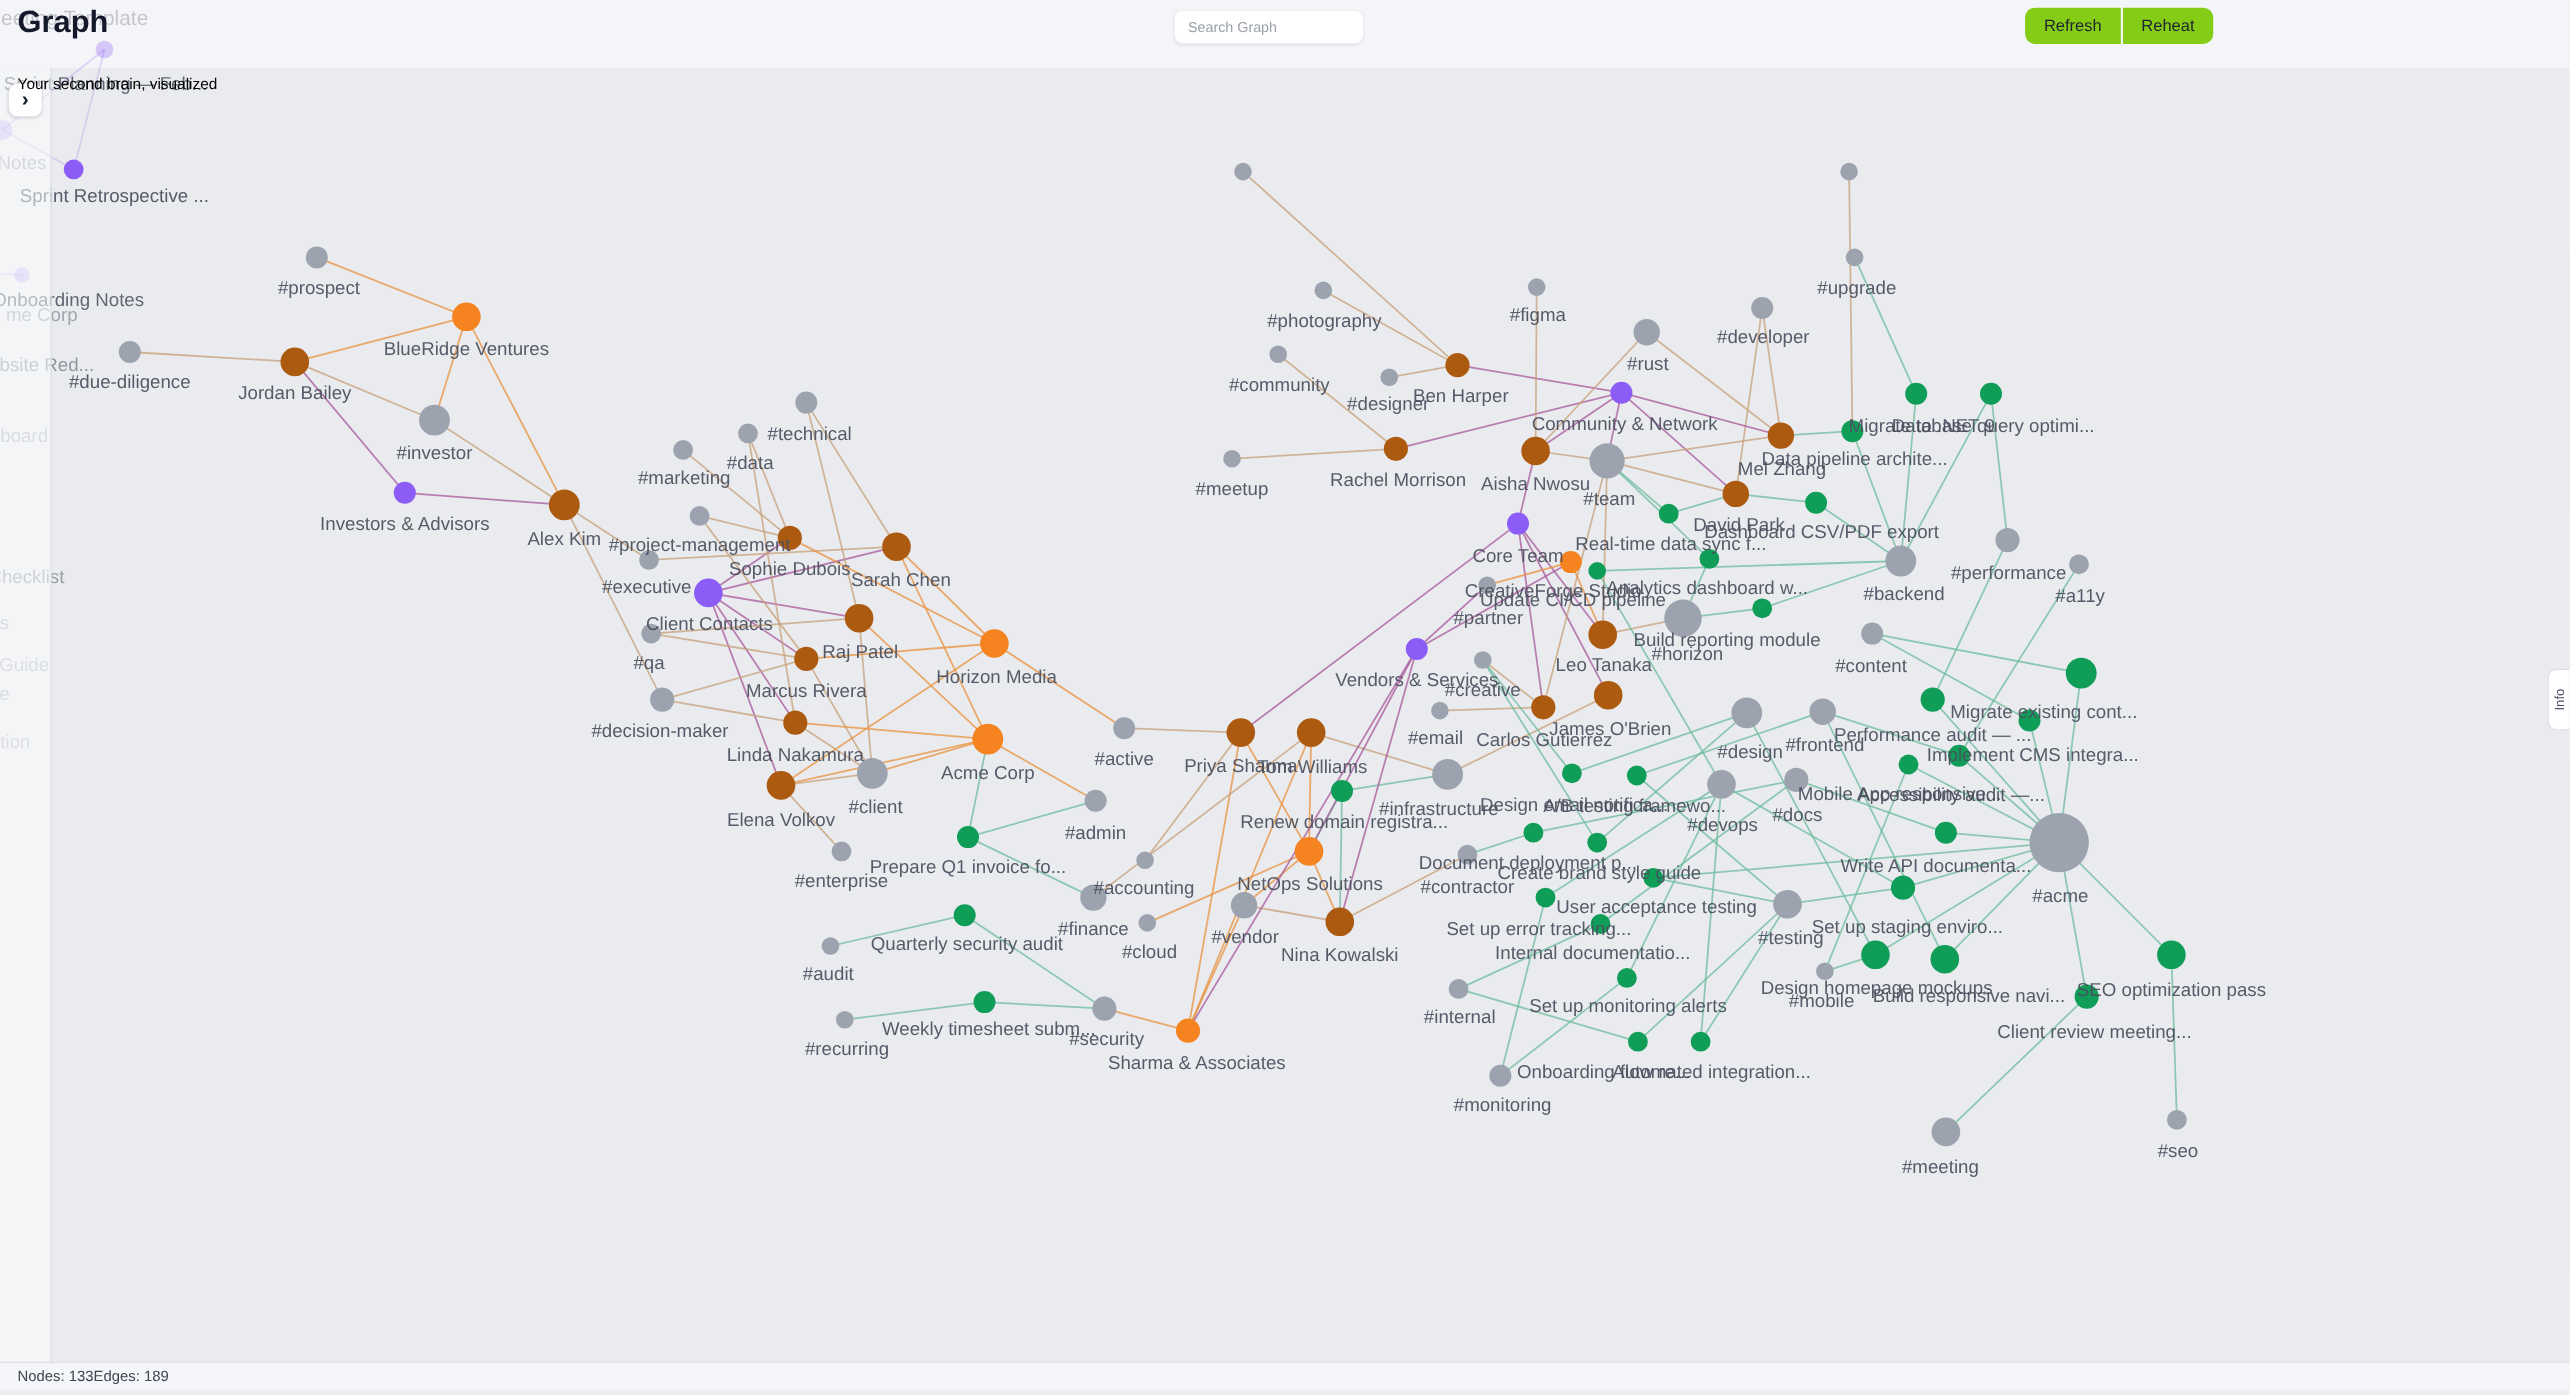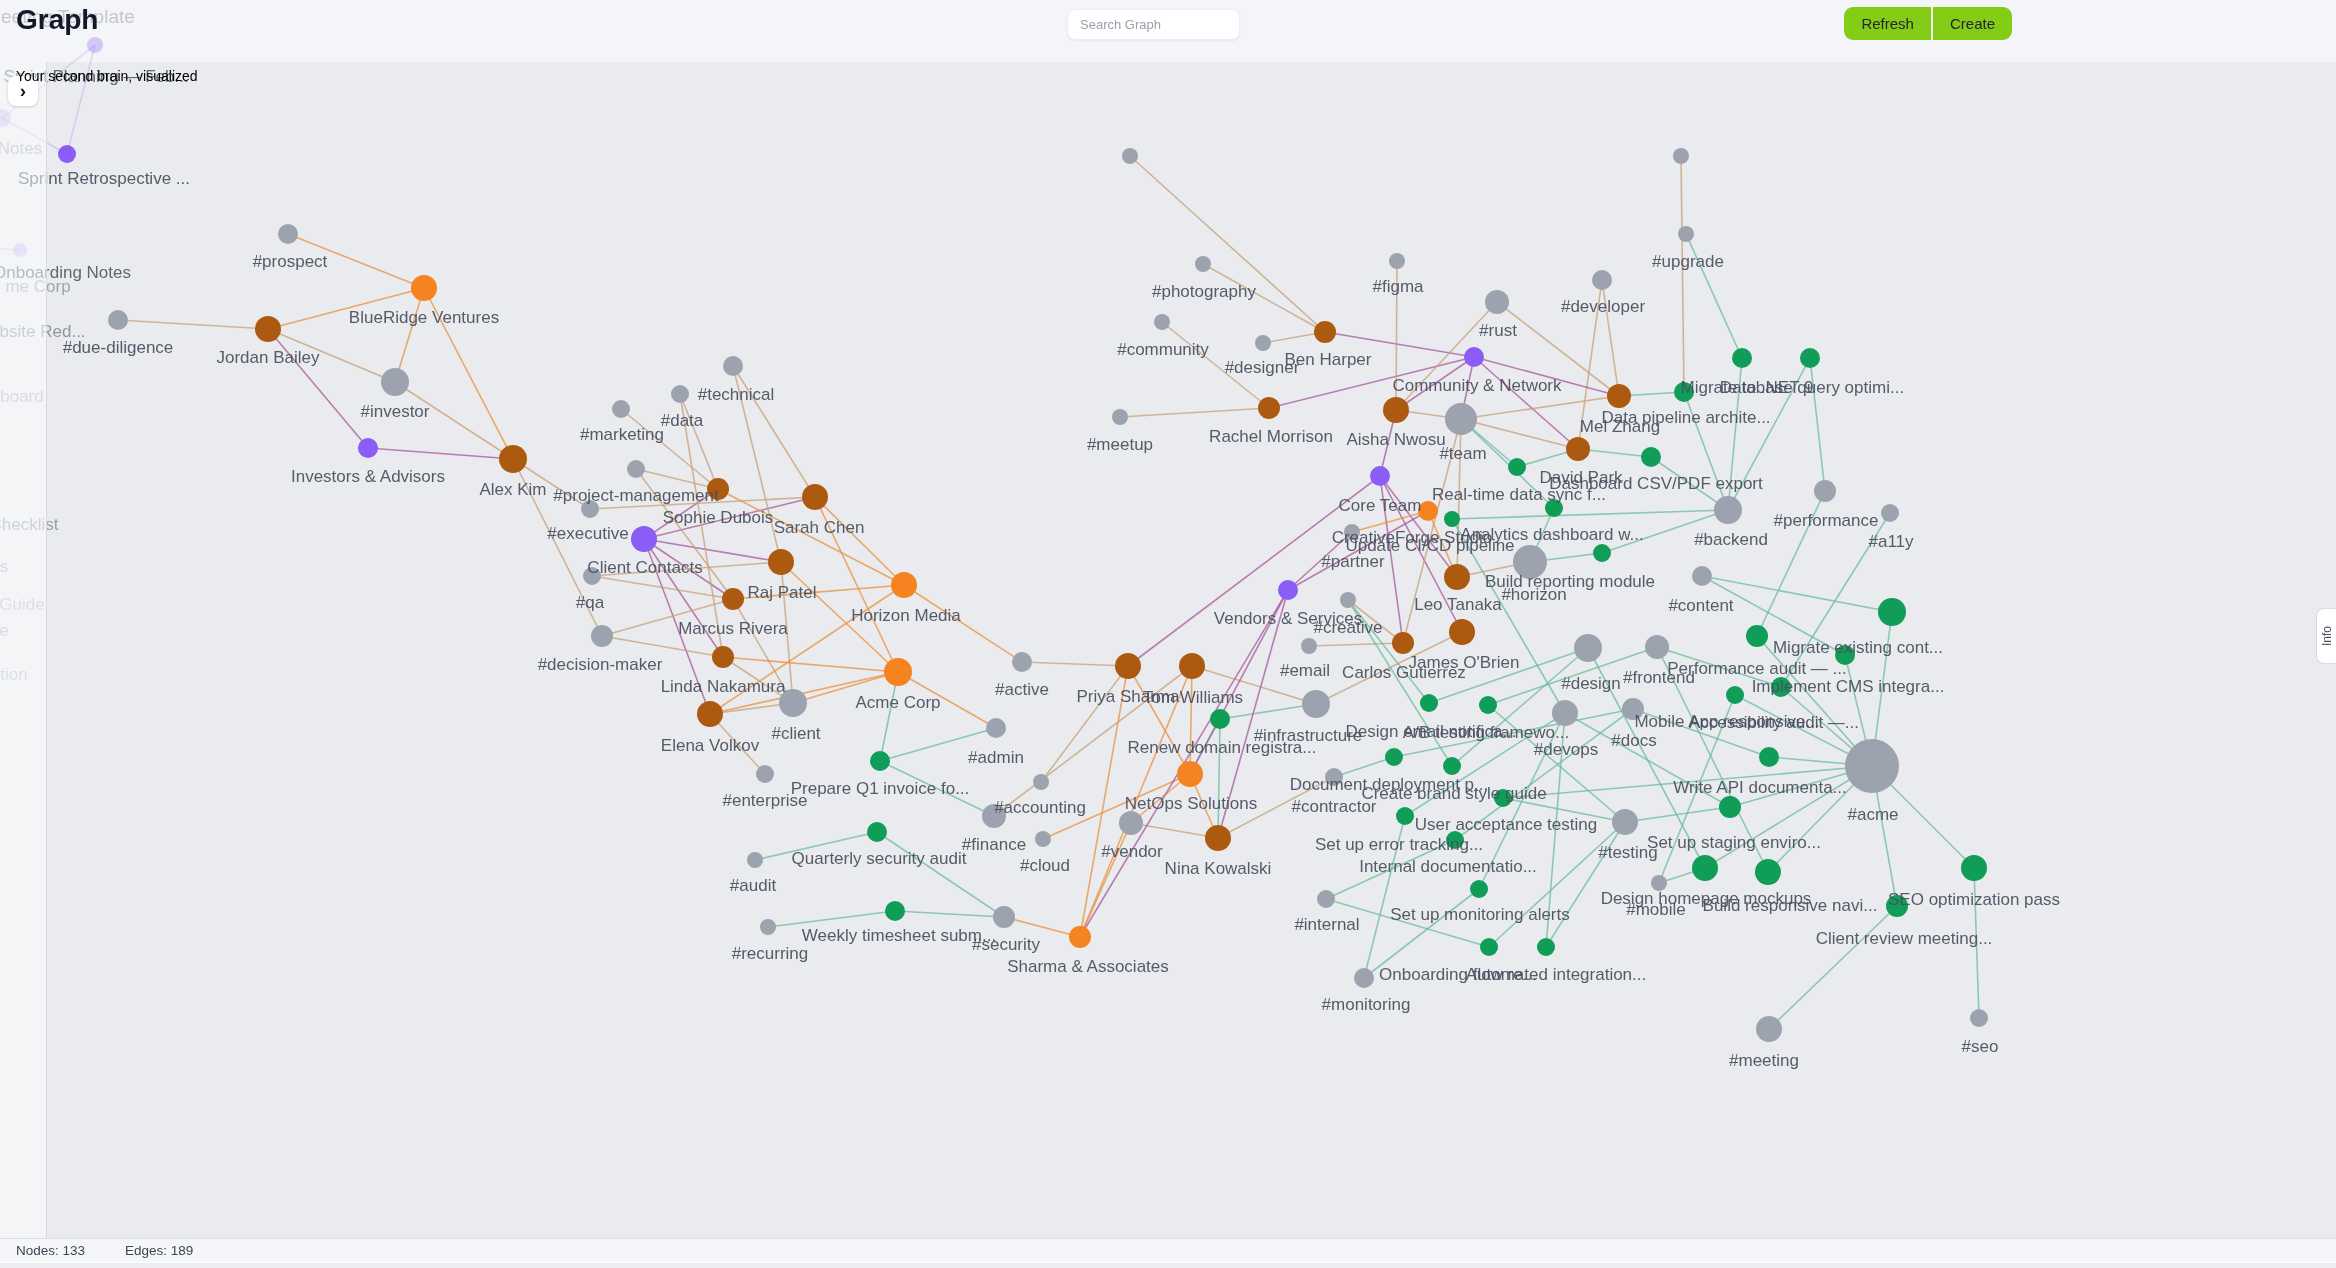--- a/index.html
+++ b/index.html
@@ -23,21 +23,21 @@
   .topbtns{position:absolute;right:17px;top:7px;display:flex;gap:2px;pointer-events:auto;}
   .tbtn{background:#84cc16;border:none;height:33px;padding:0 17px;font-size:15px;color:#1f2430;
         cursor:pointer;font-family:"Liberation Sans",sans-serif;}
   .tbtn:first-child{border-radius:9px 0 0 9px;}
   .tbtn:last-child{border-radius:0 9px 9px 0;}
   .info-tab{position:absolute;right:0;top:608px;width:19px;height:54px;background:#ffffff;
         border:1px solid #d8dade;border-right:none;border-radius:8px 0 0 8px;z-index:3;
         display:flex;align-items:center;justify-content:center;cursor:pointer;}
   .info-tab span{writing-mode:vertical-rl;transform:rotate(180deg);font-size:12px;color:#4b5261;}
   .statusbar{position:absolute;left:0;top:1238px;width:2336px;height:24px;background:#f5f6f9;
-        border-top:1px solid #dcdee3;z-index:4;display:flex;align-items:center;gap:40px;
+        border-top:1px solid #dcdee3;z-index:4;display:flex;align-items:center;
         font-size:13.5px;color:#3f4552;padding-left:16px;box-sizing:border-box;}
   .bottomstrip{position:absolute;left:0;top:1262px;width:2336px;height:6px;background:#ecedf1;
         border-top:1px solid #fdfdfe;z-index:4;}
 </style>
 </head>
 <body>
 
 <div class="canvas-bg"></div>
 
 <svg id="graph-svg" width="2336" height="1268">
@@ -469,21 +469,21 @@
     <span>›</span>
   </div>
 </div>
 
 <div class="header">
   <div class="title">Graph</div>
   <div class="subtitle">Your second brain, visualized</div>
   <input class="search" type="text" placeholder="Search Graph" style="">
   <div class="topbtns">
     <button class="tbtn">Refresh</button>
-    <button class="tbtn">Create</button>
+    <button class="tbtn">Reheat</button>
   </div>
 </div>
 
 <div class="info-tab">
   <span>Info</span>
 </div>
 
 <div class="statusbar">
   <span>Nodes: 133</span>
   <span>Edges: 189</span>

